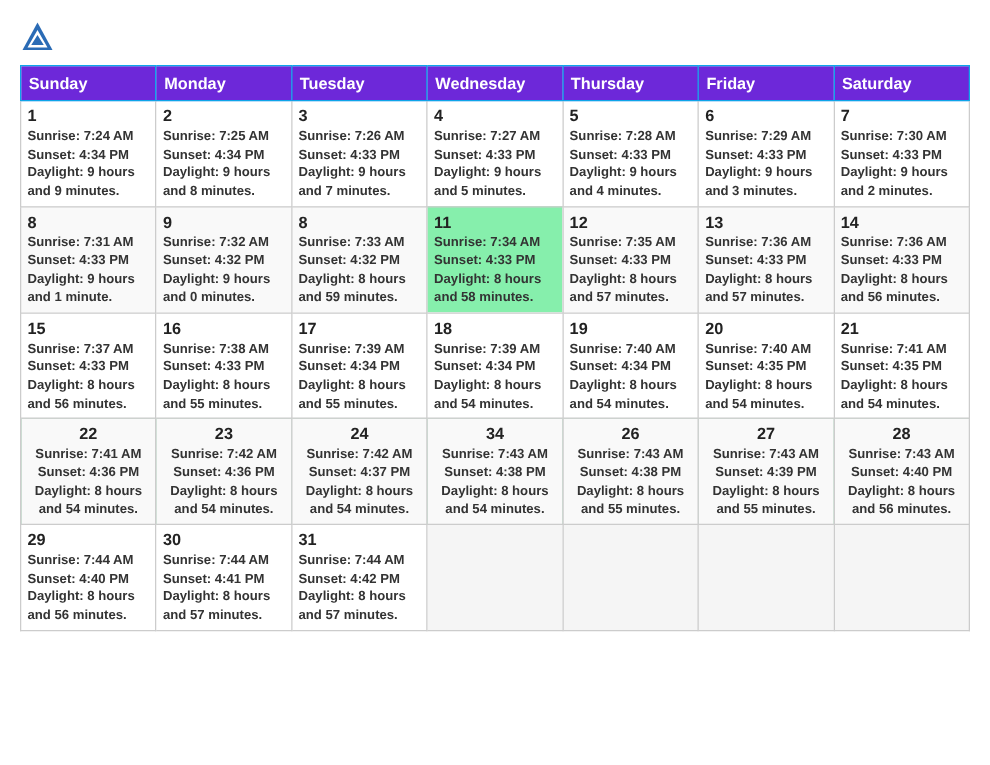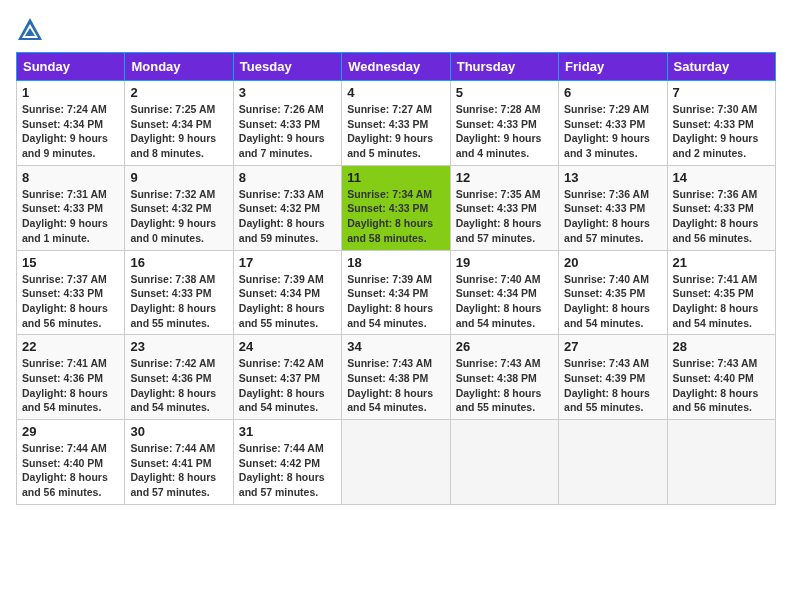--- a/index.html
+++ b/index.html
@@ -159,21 +159,21 @@
           <div class="day-detail">Sunrise: 7:31 AM<br>Sunset: 4:33 PM<br>Daylight: 9 hours and 1 minute.</div>
         </td>
         <td style="background: rgb(249, 249, 249);">
           <span class="day-num">9</span>
           <div class="day-detail">Sunrise: 7:32 AM<br>Sunset: 4:32 PM<br>Daylight: 9 hours and 0 minutes.</div>
         </td>
         <td style="background: rgb(249, 249, 249);">
           <span class="day-num">8</span>
           <div class="day-detail">Sunrise: 7:33 AM<br>Sunset: 4:32 PM<br>Daylight: 8 hours and 59 minutes.</div>
         </td>
-        <td style="background: #84cc16;">
+        <td style="background: #86efac;">
           <span class="day-num">11</span>
           <div class="day-detail">Sunrise: 7:34 AM<br>Sunset: 4:33 PM<br>Daylight: 8 hours and 58 minutes.</div>
         </td>
         <td style="background: rgb(249, 249, 249);">
           <span class="day-num">12</span>
           <div class="day-detail">Sunrise: 7:35 AM<br>Sunset: 4:33 PM<br>Daylight: 8 hours and 57 minutes.</div>
         </td>
         <td style="background: rgb(249, 249, 249);">
           <span class="day-num">13</span>
           <div class="day-detail">Sunrise: 7:36 AM<br>Sunset: 4:33 PM<br>Daylight: 8 hours and 57 minutes.</div>
@@ -206,21 +206,21 @@
         </td>
         <td>
           <span class="day-num">20</span>
           <div class="day-detail">Sunrise: 7:40 AM<br>Sunset: 4:35 PM<br>Daylight: 8 hours and 54 minutes.</div>
         </td>
         <td>
           <span class="day-num">21</span>
           <div class="day-detail">Sunrise: 7:41 AM<br>Sunset: 4:35 PM<br>Daylight: 8 hours and 54 minutes.</div>
         </td>
       </tr>
-      <tr style="background: #15803d;">
+      <tr style="background: #15803d; text-align: center;">
         <td style="background: rgb(249, 249, 249);">
           <span class="day-num">22</span>
           <div class="day-detail">Sunrise: 7:41 AM<br>Sunset: 4:36 PM<br>Daylight: 8 hours and 54 minutes.</div>
         </td>
         <td style="background: rgb(249, 249, 249);">
           <span class="day-num">23</span>
           <div class="day-detail">Sunrise: 7:42 AM<br>Sunset: 4:36 PM<br>Daylight: 8 hours and 54 minutes.</div>
         </td>
         <td style="background: rgb(249, 249, 249);">
           <span class="day-num">24</span>

